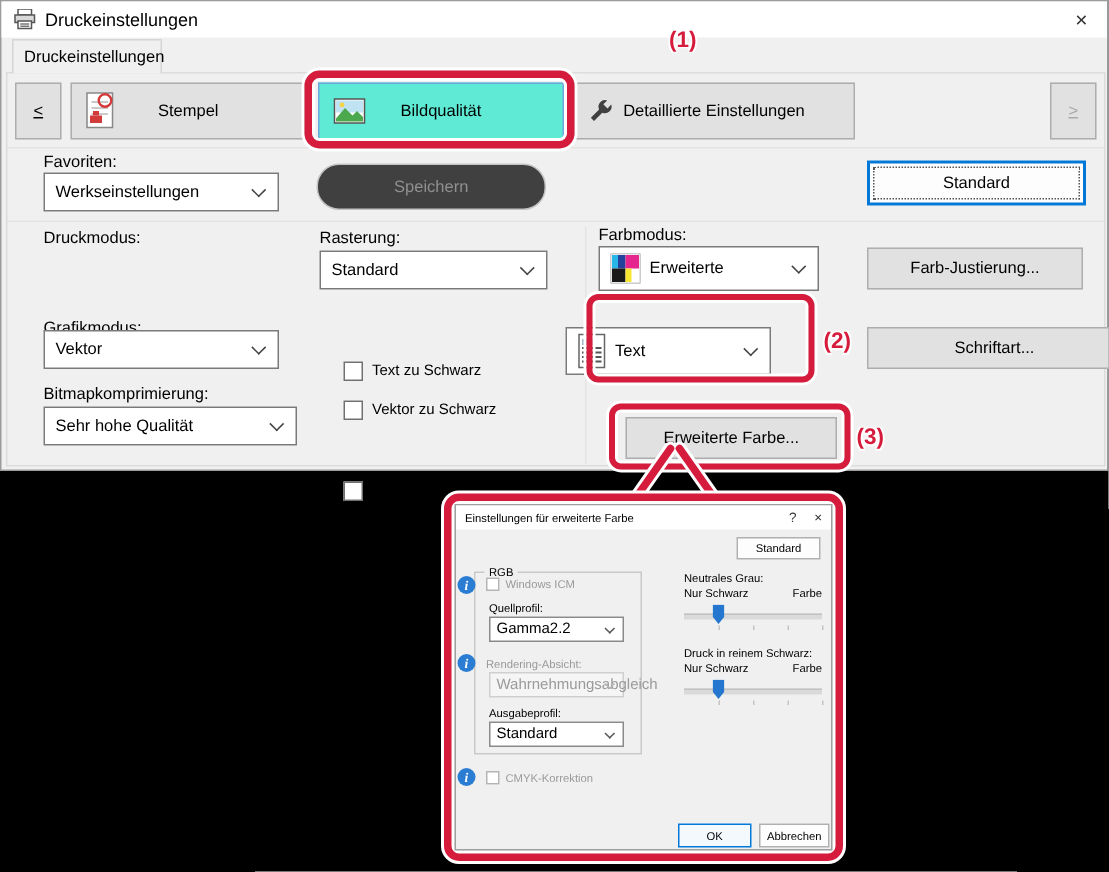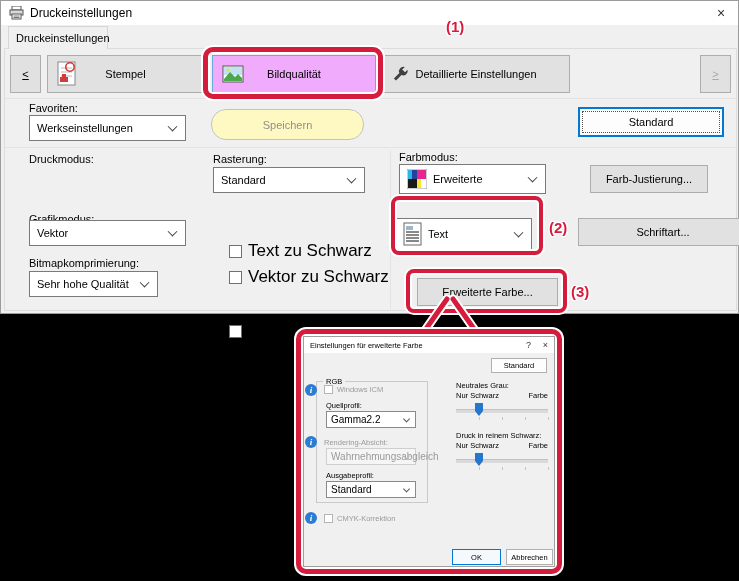--- a/index.html
+++ b/index.html
@@ -15,34 +15,34 @@
              align-items:center;justify-content:center;font-size:14px;color:#333;cursor:pointer;}
   .tab{position:absolute;left:7px;top:25px;width:100px;height:23px;background:#f0f0f0;
        border:1px solid #d5d5d5;border-bottom:none;box-sizing:border-box;z-index:3;
        font-size:11px;display:flex;align-items:center;padding-left:7px;}
   .panel{position:absolute;left:3px;top:47px;width:733px;height:263px;background:#f0f0f0;
          border:1px solid #dcdcdc;box-sizing:border-box;}
   .btn{position:absolute;background:#e1e1e1;border:1px solid #adadad;box-sizing:border-box;
        font-size:11px;color:#000;display:flex;align-items:center;justify-content:center;cursor:pointer;}
   .btn.tbtn{gap:0;}
   .tbtn .ticon{position:absolute;left:9px;top:50%;transform:translateY(-50%);}
-  .btn.active-tool{background:#f0abfc;border-color:#6da8dc;}
+  .btn.active-tool{background:#5eead4;border-color:#6da8dc;}
   .btn.disabled{color:#a9a9a9;cursor:default;}
   .btn.underl{ text-decoration:underline;}
-  .btn.save-disabled{background:#fef9c3;border-color:#c3c3c3;color:#8f8f8f;cursor:default;border-radius:15px;}
+  .btn.save-disabled{background:#404040;border-color:#c3c3c3;color:#8f8f8f;cursor:default;border-radius:15px;}
   .btn.default-btn{background:#fdfdfd;border:2px solid #0078d7;outline:1px dotted #555;outline-offset:-5px;}
   .sep{position:absolute;height:1px;background:#e3e3e3;}
   .vdiv{position:absolute;width:1px;background:#e3e3e3;}
   .lbl{position:absolute;font-size:11px;color:#000;white-space:nowrap;}
   .dd{position:absolute;background:#fff;border:1px solid #7a7a7a;box-sizing:border-box;
       display:flex;align-items:center;padding-left:7px;font-size:11px;cursor:pointer;gap:6px;}
   .chev{position:absolute;right:9px;top:50%;width:6px;height:6px;
         border-right:1px solid #424242;border-bottom:1px solid #424242;
         transform:translateY(-70%) rotate(45deg);}
-  .chk{position:absolute;display:flex;align-items:center;gap:6px;font-size:17px;cursor:pointer;}
+  .chk{position:absolute;display:flex;align-items:center;gap:6px;font-size:10px;cursor:pointer;}
   .chk .box{width:13px;height:13px;background:#fff;border:1px solid #707070;box-sizing:border-box;}
   
   .redrect{position:absolute;border:5px solid var(--red);border-radius:10px;
            box-shadow:0 0 0 2px #fff, inset 0 0 0 2px #fff;box-sizing:border-box;pointer-events:none;}
   .redrect.thin{border-width:4px;border-radius:8px;}
   .ann{position:absolute;font-size:15px;font-weight:bold;color:var(--red);
        text-shadow:-1px -1px 0 #fff,1px -1px 0 #fff,-1px 1px 0 #fff,1px 1px 0 #fff,0 0 3px #fff;}
   
   .dlgframe{position:absolute;left:296px;top:329px;width:266px;height:245px;background:#fff;
             border:5px solid var(--red);border-radius:10px;
@@ -151,21 +151,21 @@
 
     <div class="lbl" style="left:28px;top:152px;">Druckmodus:</div>
 
     <div class="lbl" style="left:28px;top:212px;">Grafikmodus:</div>
     <div class="dd" style="left:28px;top:219px;width:157px;height:26px;">
       <span>Vektor</span>
       <span class="chev"></span>
     </div>
 
     <div class="lbl" style="left:28px;top:256px;">Bitmapkomprimierung:</div>
-    <div class="dd" style="left:28px;top:270px;width:129px;height:26px;">
+    <div class="dd" style="left:28px;top:270px;width:169px;height:26px;">
       <span>Sehr hohe Qualität</span>
       <span class="chev"></span>
     </div>
 
     <div class="lbl" style="left:212px;top:152px;">Rasterung:</div>
     <div class="dd" style="left:212px;top:166px;width:152px;height:26px;">
       <span>Standard</span>
       <span class="chev"></span>
     </div>
 
@@ -188,24 +188,24 @@
         <rect x="0" y="0" width="20" height="20" fill="#fff" stroke="#999"></rect>
         <rect x="1" y="1" width="4" height="9" fill="#28b6e8"></rect>
         <rect x="5" y="1" width="5" height="9" fill="#24419b"></rect>
         <rect x="10" y="1" width="9" height="9" fill="#e5268e"></rect>
         <rect x="1" y="10" width="9" height="9" fill="#1a1a1a"></rect>
         <rect x="10" y="10" width="4" height="9" fill="#f7e733"></rect>
       </svg>
       <span>Erweiterte</span>
       <span class="chev"></span>
     </div>
-    <div class="btn" style="left:577px;top:164px;width:118px;height:28px;margin-left:12px;">Farb-Justierung...</div>
+    <div class="btn" style="left:577px;top:164px;width:144px;height:28px;">Farb-Justierung...</div>
 
     <div class="lbl" style="left:398px;top:203px;margin-top:17px;">Bildart</div>
-    <div class="dd" style="left:394px;top:217px;width:137px;height:32px;">
+    <div class="dd" style="left:376px;top:217px;width:137px;height:32px;">
       <svg width="19" height="24" viewBox="0 0 19 24">
         <rect x="1" y="1" width="17" height="22" fill="#fff" stroke="#666"></rect>
         <rect x="3" y="4" width="7" height="4" fill="#9fb6c9" stroke="#5b7struct" stroke-width="0"></rect>
         <line x1="3" y1="10" x2="16" y2="10" stroke="#555" stroke-width="1.4"></line>
         <line x1="3" y1="13" x2="16" y2="13" stroke="#555" stroke-width="1.4"></line>
         <line x1="3" y1="16" x2="16" y2="16" stroke="#555" stroke-width="1.4"></line>
         <line x1="3" y1="19" x2="16" y2="19" stroke="#555" stroke-width="1.4"></line>
       </svg>
       <span>Text</span>
       <span class="chev"></span>

